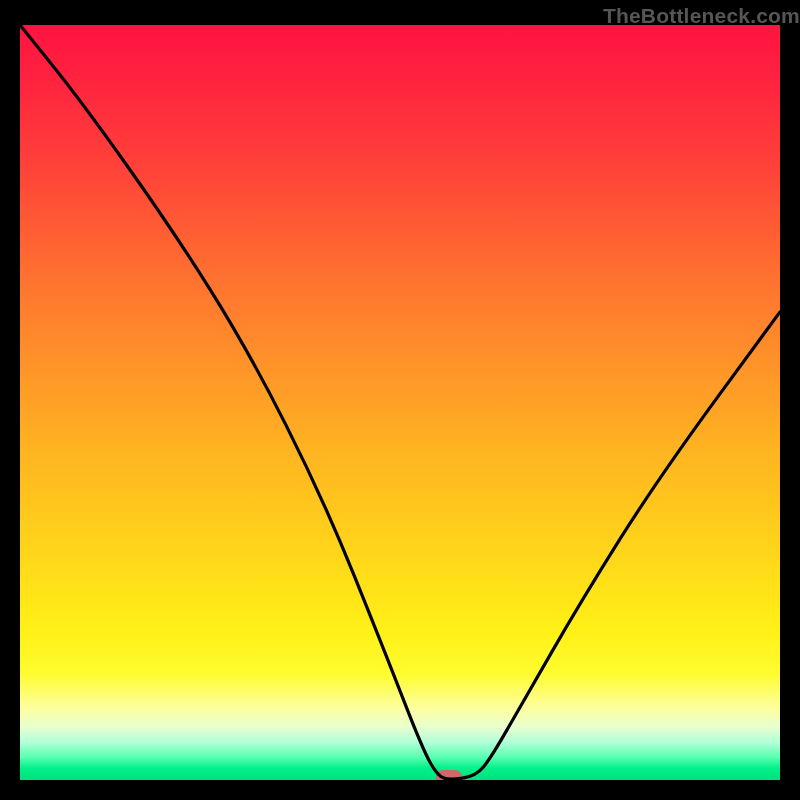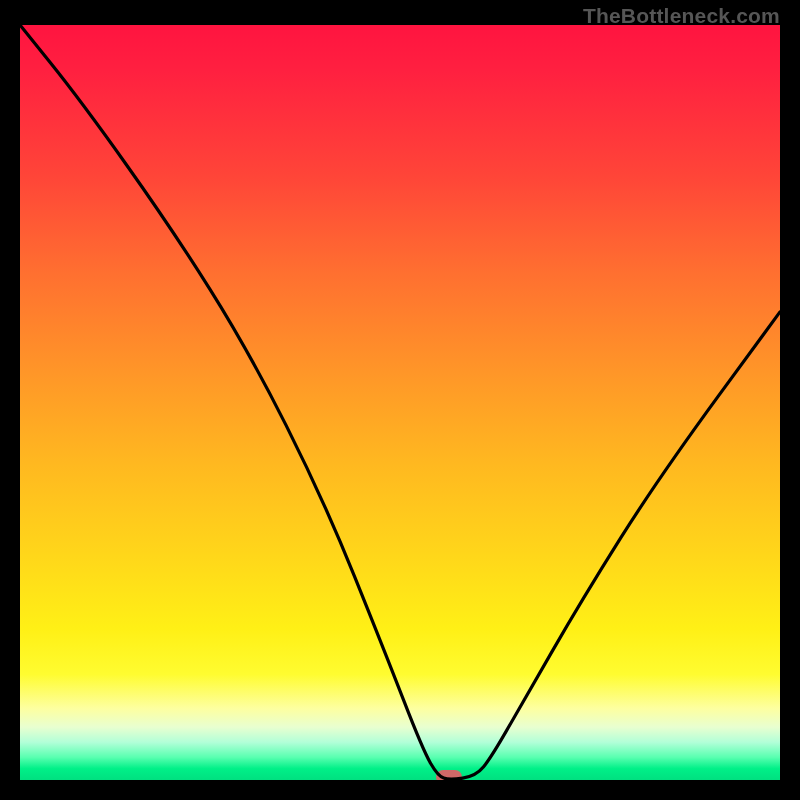--- a/index.html
+++ b/index.html
@@ -13,21 +13,21 @@
   }
   .stage {
     position: relative;
     width: 800px;
     height: 800px;
     background: #000;
   }
   .watermark {
     position: absolute;
     top: 4px;
-    right: 20px;
+    right: 0;
     color: #565656;
     font-size: 21px;
     font-weight: 600;
     letter-spacing: 0.2px;
     z-index: 5;
   }
   .plot {
     position: absolute;
     left: 20px;
     top: 25px;

